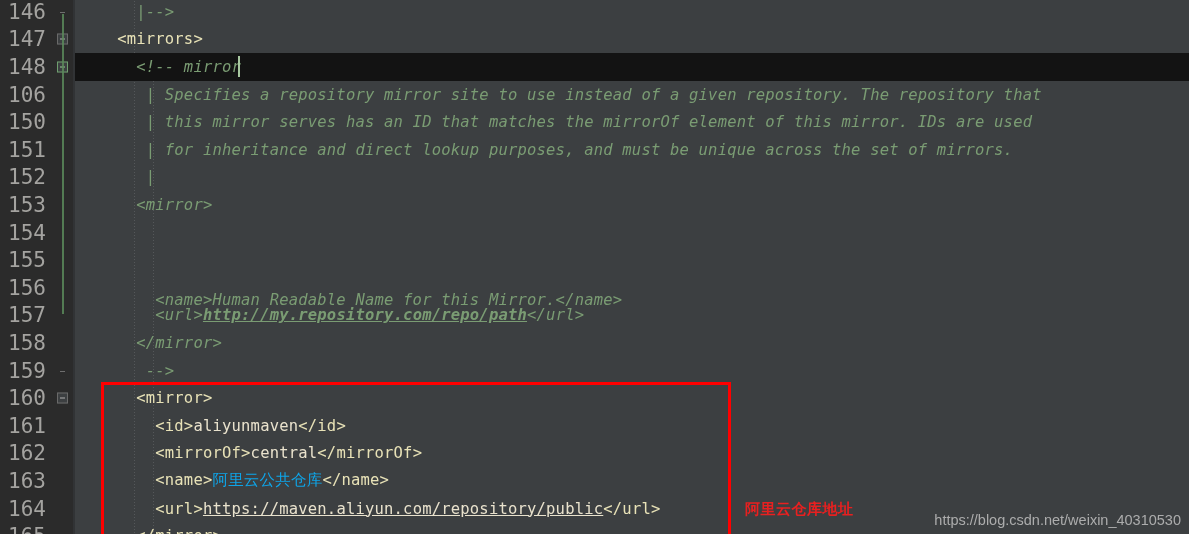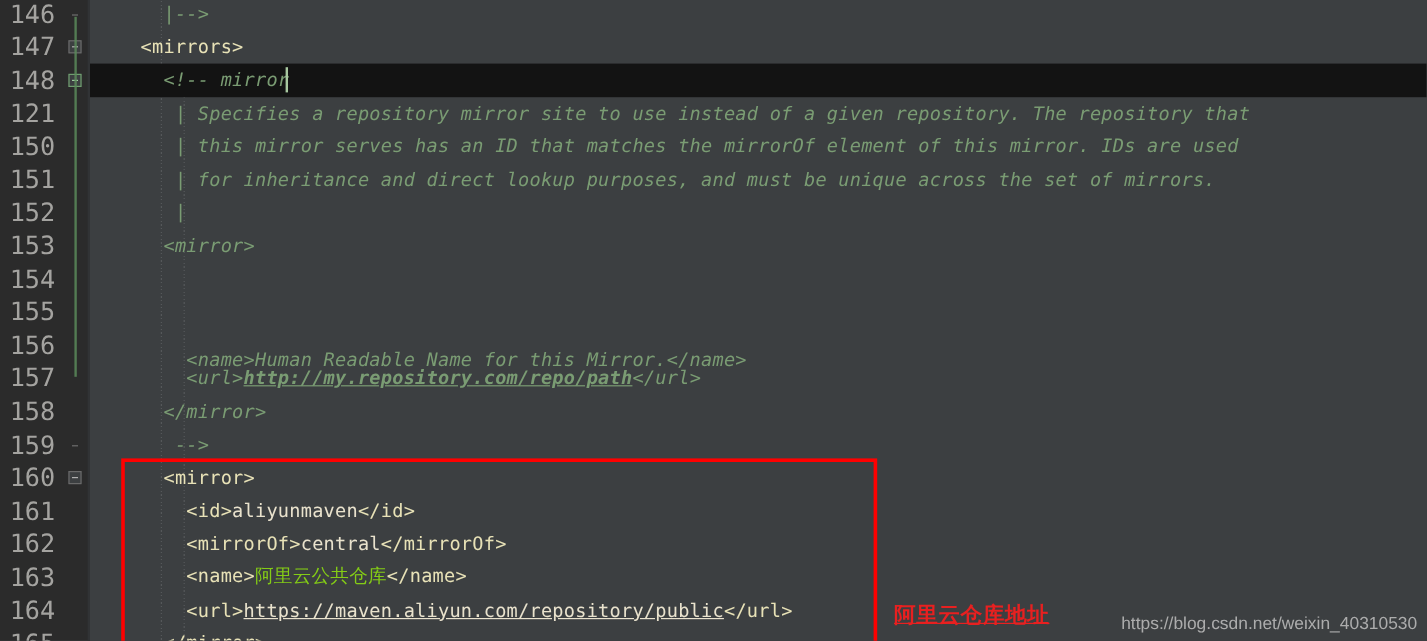--- a/index.html
+++ b/index.html
@@ -81,21 +81,21 @@
     background:#131313; z-index:1;
   }
   .cline.current { z-index:2; }
 
   
   .cmt   { color:#7a9c73; font-style:italic; }
   .cmt-u { color:#7a9c73; font-style:italic; text-decoration:underline;font-weight:bold; }
   .tag   { color:#e8e2b7; }
   .val   { color:#e9e2cd; }
   .val-u { color:#e9e2cd; text-decoration:underline; }
-  .cjk   { color:#84cc16; font-family:Liberation Sans, sans-serif; }
+  .cjk   { color:#0ea5e9; font-family:Liberation Sans, sans-serif; }
 
   
   #caret {
     position:absolute; width:2px; height:21px;
     background:#a8c8a0; z-index:4;
   }
 
   
   .iguide {
     position:absolute; width:1px;
@@ -103,23 +103,23 @@
     z-index:0;
   }
 
   
   #redbox {
     position:absolute; border:3px solid #ff0000;
     z-index:8; pointer-events:none;
   }
   #redlabel {
     position:absolute; z-index:9;
-    color:#e82020; font-size:18px; font-weight:bold;
+    color:#e82020; font-size:15px; font-weight:bold;
     font-family:"DejaVu Sans","Liberation Sans",sans-serif;
-    white-space:nowrap; letter-spacing:0.5px;text-decoration:underline;
+    white-space:nowrap; letter-spacing:0.5px;
   }
 
   
   #watermark {
     position:absolute; right:8px; bottom:6px; z-index:9;
     color:#b6b6b6; font-size:14.5px; opacity:.92;
     font-family:"Liberation Sans","DejaVu Sans",sans-serif;
     white-space:nowrap;
   }
 </style>
@@ -136,21 +136,21 @@
         </div>
         <div class="gline" style="top: 25.6px;">
           <span class="gnum">147</span>
           <span class="fold"></span>
         </div>
         <div class="gline" style="top: 53.2px;">
           <span class="gnum">148</span>
           <span class="fold active"></span>
         </div>
         <div class="gline" style="top: 80.8px;">
-          <span class="gnum">121</span>
+          <span class="gnum">106</span>
         </div>
         <div class="gline" style="top: 108.4px;">
           <span class="gnum">150</span>
         </div>
         <div class="gline" style="top: 136px;">
           <span class="gnum">151</span>
         </div>
         <div class="gline" style="top: 163.6px;">
           <span class="gnum">152</span>
         </div>

